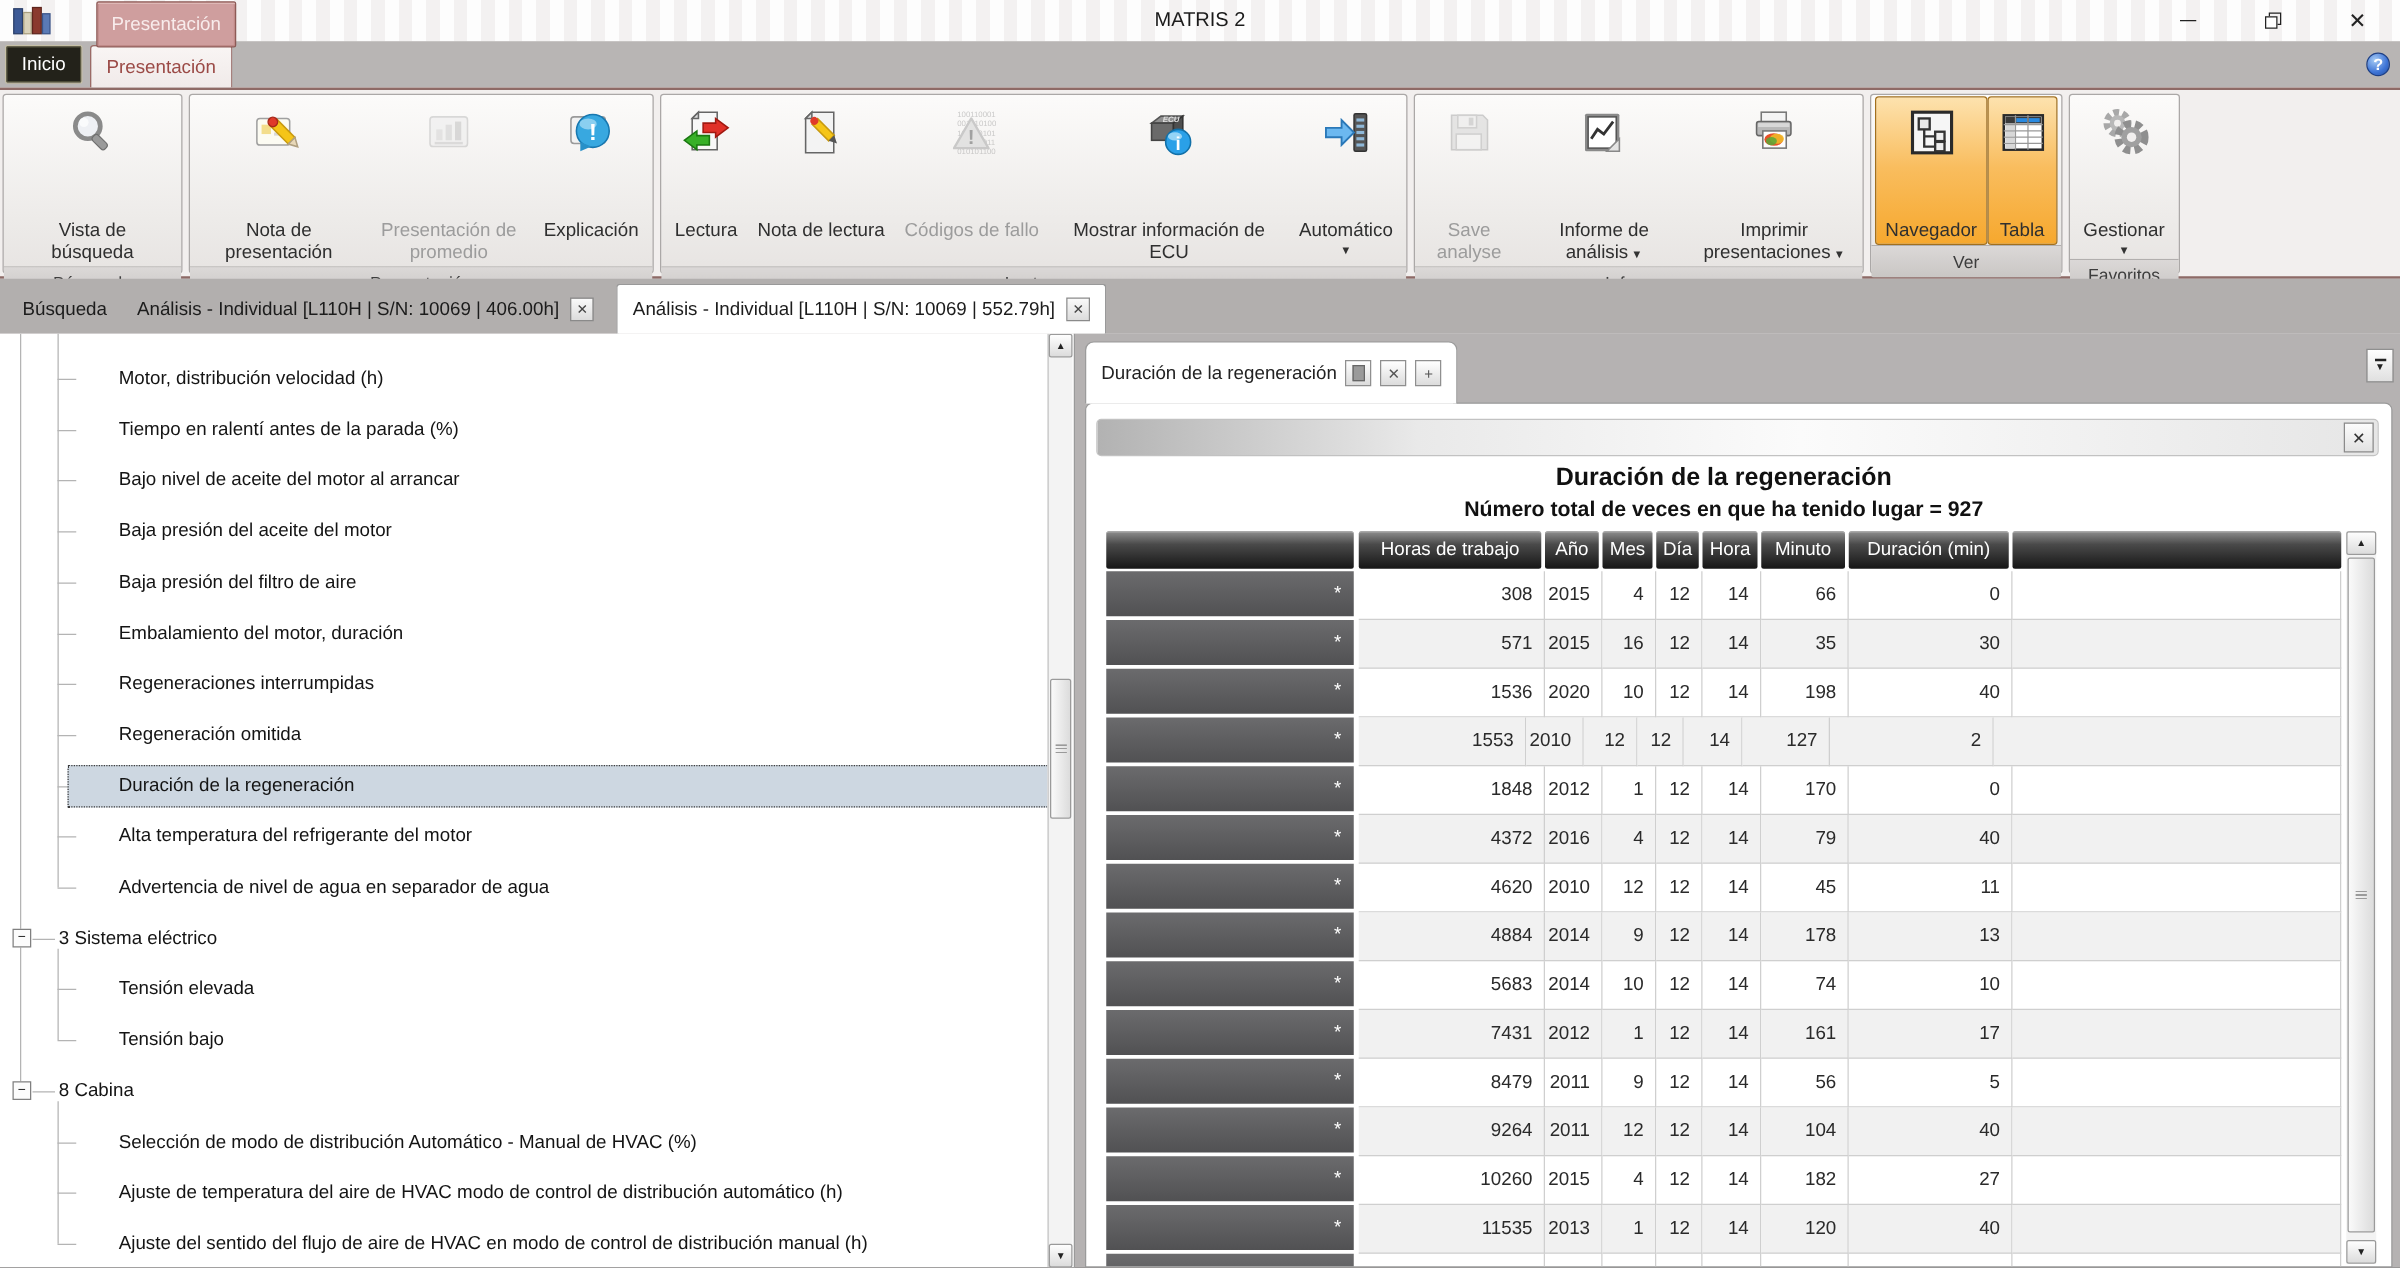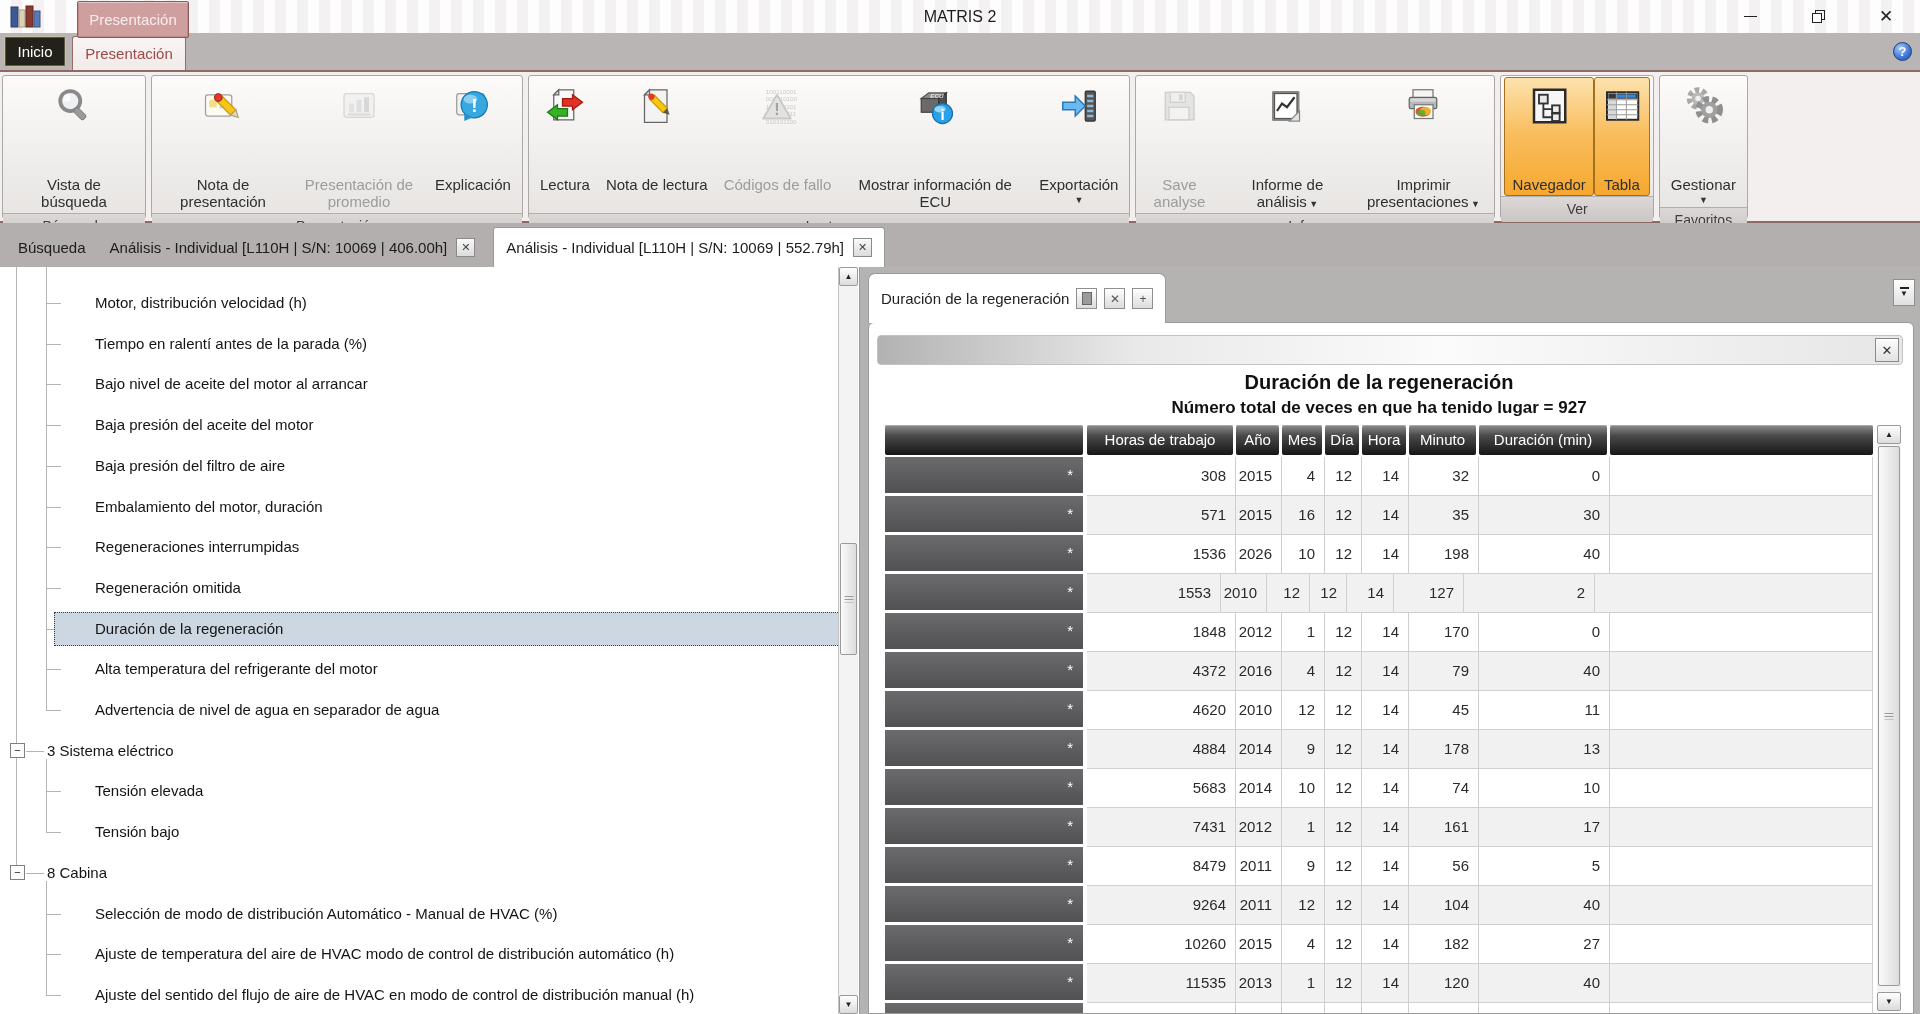--- a/index.html
+++ b/index.html
@@ -284,21 +284,21 @@
               <svg viewBox="0 0 32 32" width="40" height="40">
                 <rect x="21" y="4" width="8" height="24" rx="1" fill="#555" stroke="#333"></rect>
                 <rect x="22.5" y="7" width="5" height="2" fill="#8fb8d8"></rect>
                 <rect x="22.5" y="11" width="5" height="2" fill="#8fb8d8"></rect>
                 <rect x="22.5" y="15" width="5" height="2" fill="#8fb8d8"></rect>
                 <rect x="22.5" y="19" width="5" height="2" fill="#8fb8d8"></rect>
                 <rect x="22.5" y="23" width="5" height="2" fill="#8fb8d8"></rect>
                 <polygon points="3,13 13,13 13,8 21,16 13,24 13,19 3,19" fill="#6cb8f0" stroke="#2a78b8" stroke-width="1.2"></polygon>
               </svg>
             </span>
-            <div class="rlbl">Exportación</div>
+            <div class="rlbl">Automático</div>
             <div class="drop">▼</div>
           </div>
         </div>
         <div class="rfoot">Lectura</div>
       </div>
       <div class="rgroup">
         <div class="rbtns">
           <div class="rbtn disabled">
             <span class="ric">
               <svg viewBox="0 0 32 32" width="40" height="40">
@@ -502,39 +502,39 @@
               <div class="hc" style="width: 128px; margin-right: 3px;">Duración (min)</div>
               <div class="hc" style="flex: 1 1 0%;"></div>
             </div>
             <div class="trow">
               <div class="rh">*</div>
               <div class="tc" style="width: 149px;">308</div>
               <div class="tc" style="width: 46px;">2015</div>
               <div class="tc" style="width: 43px;">4</div>
               <div class="tc" style="width: 37px;">12</div>
               <div class="tc" style="width: 47px;">14</div>
-              <div class="tc" style="width: 70px;">32</div>
+              <div class="tc" style="width: 70px;">66</div>
               <div class="tc" style="width: 131px;">0</div>
               <div class="tc" style="flex: 1 1 0%;"></div>
             </div>
             <div class="trow alt">
               <div class="rh">*</div>
               <div class="tc" style="width: 149px;">571</div>
               <div class="tc" style="width: 46px;">2015</div>
               <div class="tc" style="width: 43px;">16</div>
               <div class="tc" style="width: 37px;">12</div>
               <div class="tc" style="width: 47px;">14</div>
               <div class="tc" style="width: 70px;">35</div>
               <div class="tc" style="width: 131px;">30</div>
               <div class="tc" style="flex: 1 1 0%;"></div>
             </div>
             <div class="trow">
               <div class="rh">*</div>
               <div class="tc" style="width: 149px;">1536</div>
-              <div class="tc" style="width: 46px;">2026</div>
+              <div class="tc" style="width: 46px;">2020</div>
               <div class="tc" style="width: 43px;">10</div>
               <div class="tc" style="width: 37px;">12</div>
               <div class="tc" style="width: 47px;">14</div>
               <div class="tc" style="width: 70px;">198</div>
               <div class="tc" style="width: 131px;">40</div>
               <div class="tc" style="flex: 1 1 0%;"></div>
             </div>
             <div class="trow alt">
               <div class="rh">*</div>
               <div class="tc" style="width: 134px;">1553</div>

